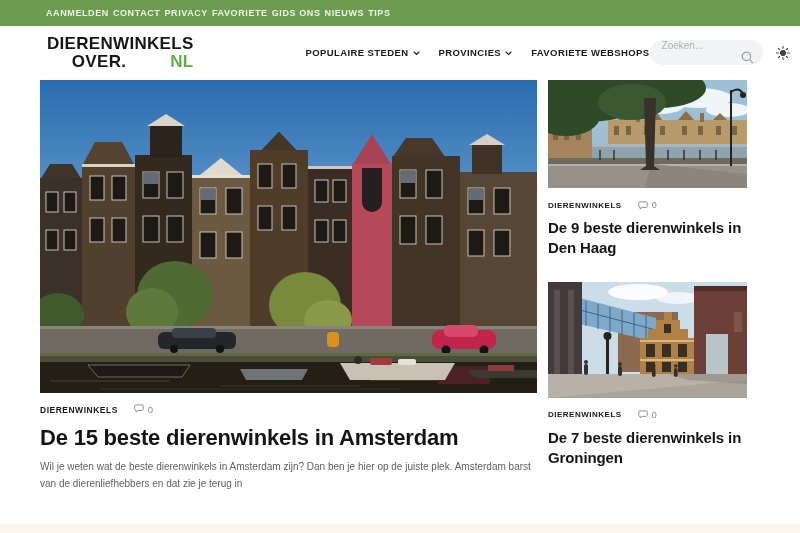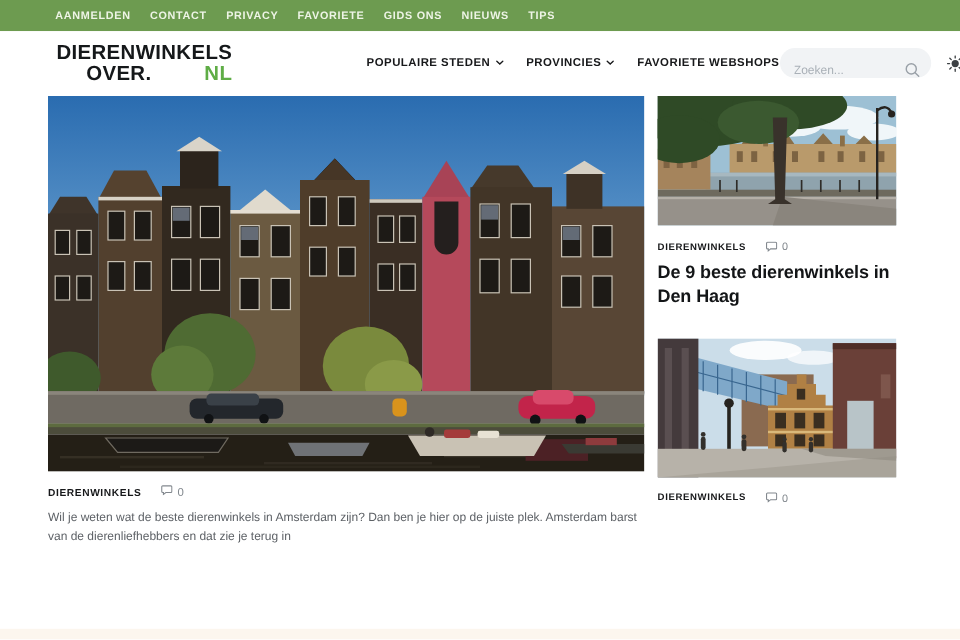--- a/index.html
+++ b/index.html
@@ -11,21 +11,21 @@
     overflow: hidden;
   }
 
   
   .topbar {
     height: 26px;
     background: #6d9b50;
     display: flex;
     align-items: center;
     padding-left: 46px;
-    gap: 16px;
+    gap: 4px;
   }
   .topbar a {
     font-size: 9px;
     font-weight: 700;
     letter-spacing: 0.6px;
     color: #eef4e6;
     text-decoration: none;
     cursor: pointer;
   }
 
@@ -50,22 +50,23 @@
   .nav { display: flex; align-items: center; gap: 19px; margin-left: 86px; padding-left: 26px; }
   .nav-item {
     display: flex; align-items: center; gap: 4px;
     font-size: 9.5px; font-weight: 700; letter-spacing: 0.4px;
     color: #17181a; cursor: pointer; white-space: nowrap;
   }
   .search {
     margin-left: auto;
     width: 128px; height: 25px;
     background: #f1f3f5; border-radius: 13px;
-    display: flex; align-items: flex-end;
+    display: flex; align-items: flex-start;
     padding: 0 9px 0 12px;
+    flex-direction: column;
   }
   .search input {
     border: none; outline: none; background: transparent;
     font-family: "Liberation Sans", sans-serif;
     font-size: 10px; color: #6b7177; width: 92px;
   }
   .search input::placeholder { color: #a9b0b7; }
   .search .mag { margin-left: auto; cursor: pointer; display: flex; }
   .theme-toggle { margin-left: 13px; cursor: pointer; display: flex; }
 
@@ -319,20 +320,21 @@
       <span class="comments">
         <span>
           <svg width="10" height="9" viewBox="0 0 10 9">
               <path d="M1.6 0.9h6.8c0.5 0 0.8 0.35 0.8 0.8v3.9c0 0.45-0.3 0.8-0.8 0.8H4.2L2.2 8V6.4h-0.6c-0.5 0-0.8-0.35-0.8-0.8V1.7c0-0.45 0.3-0.8 0.8-0.8z" fill="none" stroke="#82888e" stroke-width="0.9"></path>
             </svg>
         </span>
         <span>0</span>
       </span>
     </div>
 
+    <h1 class="main-title">De 15 beste dierenwinkels in Amsterdam</h1>
     <p class="excerpt">Wil je weten wat de beste dierenwinkels in Amsterdam zijn? Dan ben je hier op de juiste plek. Amsterdam barst van de dierenliefhebbers en dat zie je terug in</p>
   </div>
 
   <div class="side-col">
 
     <div class="card">
       <a class="img-link">
         <svg width="199" height="108" viewBox="0 0 199 108" role="img" aria-label="Den Haag">
           <rect width="199" height="108" fill="#9dc0d4"></rect>
           <g fill="#ffffff" opacity="0.85">
@@ -481,18 +483,19 @@
         <span class="cat" style="font-size:8px">DIERENWINKELS</span>
         <span class="comments" style="font-size:9px">
           <span>
             <svg width="10" height="9" viewBox="0 0 10 9">
                 <path d="M1.6 0.9h6.8c0.5 0 0.8 0.35 0.8 0.8v3.9c0 0.45-0.3 0.8-0.8 0.8H4.2L2.2 8V6.4h-0.6c-0.5 0-0.8-0.35-0.8-0.8V1.7c0-0.45 0.3-0.8 0.8-0.8z" fill="none" stroke="#82888e" stroke-width="0.9"></path>
               </svg>
           </span>
           <span>0</span>
         </span>
       </div>
+      <h3 class="card-title">De 7 beste dierenwinkels in Groningen</h3>
     </div>
 
   </div>
 </div>
 
 <div class="footer-strip"></div>
 
 </body></html>

